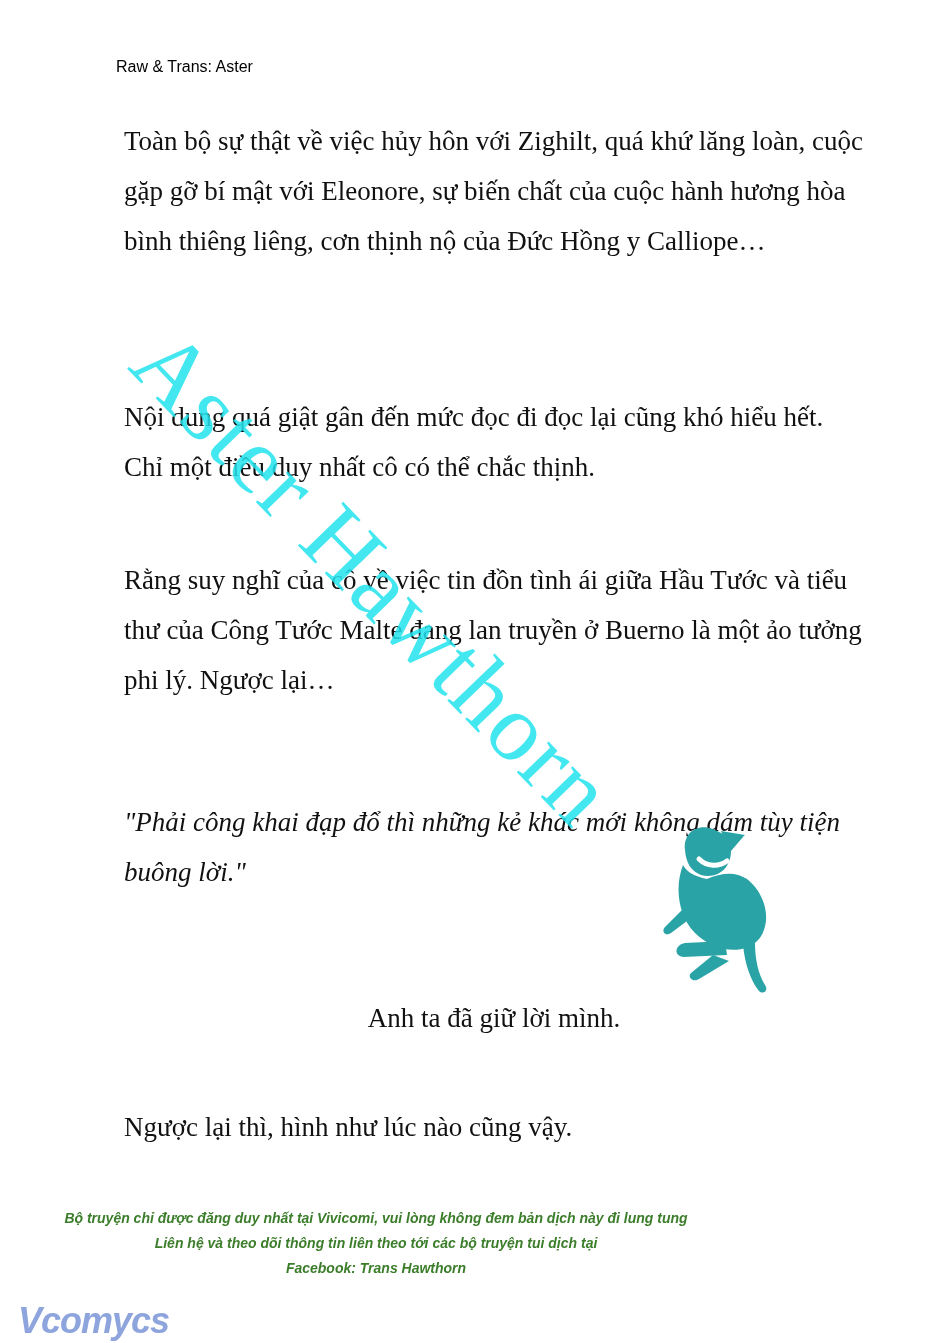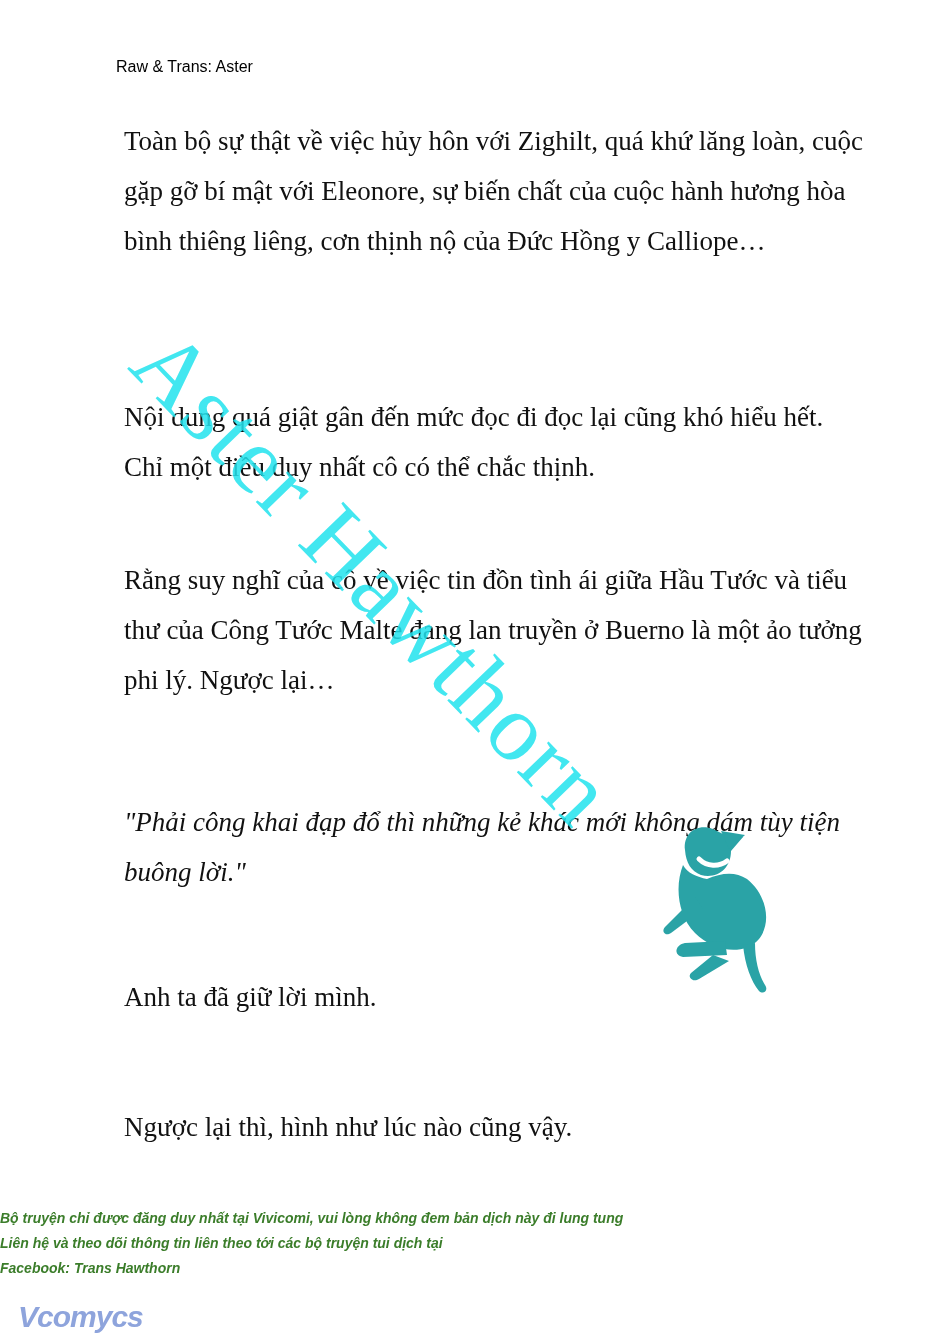--- a/index.html
+++ b/index.html
@@ -31,21 +31,21 @@
       color: #111;
       margin: 8px;
     }
     .paragraph.italic {
       font-style: italic;
     }
     .p1 { top: 108px; }
     .p2 { top: 384px; }
     .p3 { top: 547px; }
     .p4 { top: 789px; }
-    .p5 { top: 964px; }
+    .p5 { top: 985px; text-align: center; }
     .p6 { top: 1094px; }
 
     .watermark {
       position: absolute;
       left: 40px;
       top: 570px;
       font-family: "Liberation Serif", serif;
       font-size: 96px;
       color: #22e3ee;
       opacity: 0.85;
@@ -61,38 +61,39 @@
       position: absolute;
       left: 655px;
       top: 815px;
       width: 130px;
       height: 180px;
     }
     .footer-notice {
       position: absolute;
       left: 0;
       width: 752px;
+      text-align: center;
       font-family: "Liberation Sans", sans-serif;
       font-style: italic;
       font-weight: bold;
       font-size: 14px;
       color: #3b7d2a;
     }
     .fn1 { top: 1210px; }
     .fn2 { top: 1235px; }
     .fn3 { top: 1260px; }
 
     .logo-left {
       position: absolute;
       left: 18px;
       top: 1300px;
       font-family: "Liberation Sans", sans-serif;
       font-style: italic;
       font-weight: bold;
-      font-size: 30px;
+      font-size: 36px;
       color: #8ea4dc;
       letter-spacing: -1px;
     }
     .logo-right {
       position: absolute;
       left: 812px;
       top: 1352px;
       font-family: Liberation Mono, monospace;
       font-size: 20px;
       color: #ffffff;

